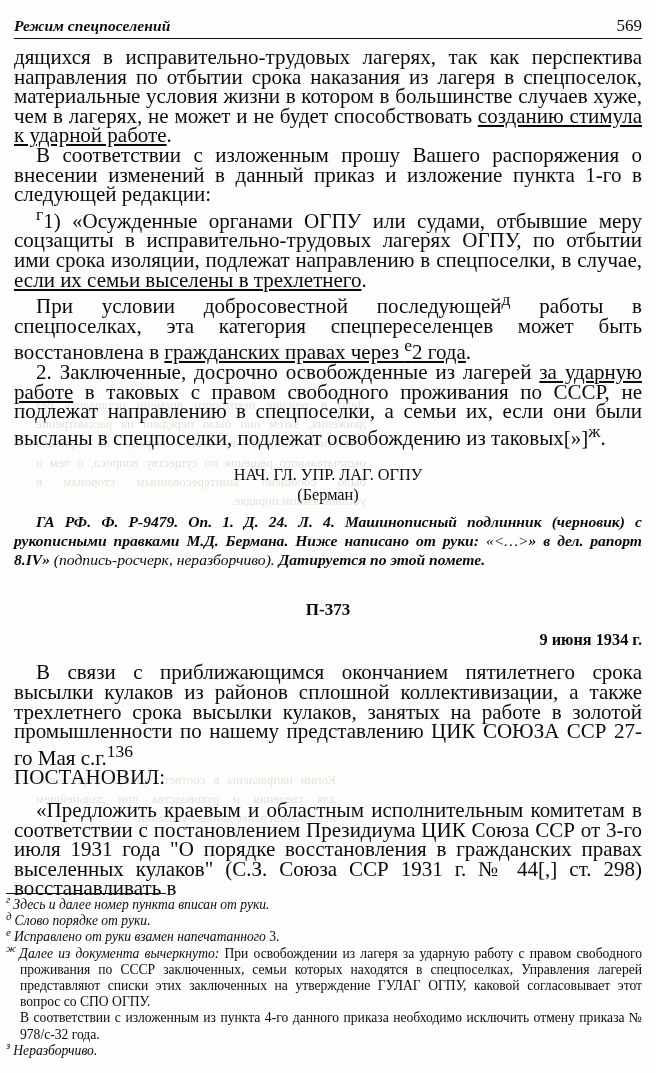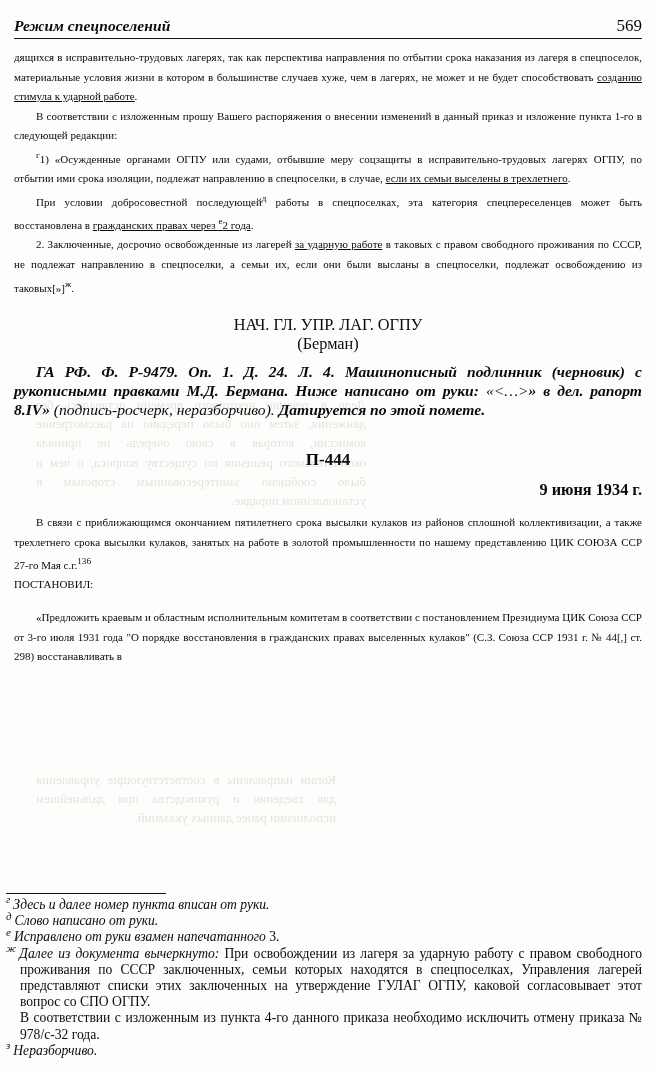--- a/index.html
+++ b/index.html
@@ -41,21 +41,21 @@
     font-family: "Liberation Serif", serif;
   }
   .rule {
     border-bottom: 1.6px solid #111;
     margin-top: 2px;
     margin-bottom: 9px;
   }
   
   p.para {
     margin: 0 0 0 0;
-    font-size: 11px;
+    font-size: 21px;
     line-height: 19.6px;
     text-align: justify;
     text-justify: inter-word;
     hyphens: manual;
   }
   p.para.indent {
     text-indent: 22px;
   }
   
   .sig {
@@ -167,21 +167,21 @@
     <p class="para indent">2. Заключенные, досрочно освобожденные из лагерей <u>за ударную работе</u> в таковых с правом свободного проживания по СССР, не подлежат направлению в спецпоселки, а семьи их, если они были высланы в спецпоселки, подлежат освобождению из таковых[»]<sup>ж</sup>.</p>
 
     <div class="sig">
       <div class="name">НАЧ. ГЛ. УПР. ЛАГ. ОГПУ</div>
       <div class="paren">(Берман)</div>
     </div>
 
     <p class="archnote"><b>ГА РФ. Ф. Р-9479. Оп. 1. Д. 24. Л. 4. Машинописный подлинник (черновик) с рукописными правками М.Д. Бермана. Ниже написано от руки:</b> «&lt;…&gt;<b>» в дел. рапорт 8.IV»</b> (подпись-росчерк, неразборчиво). <b>Датируется по этой помете.</b></p>
 
     <div class="dochead">
-      <div class="num">П-444</div>
+      <div class="num">П-373</div>
     </div>
 
     <div class="docdate">9 июня 1934 г.</div>
 
     <div class="blk-gap"></div>
 
     <p class="para indent">В связи с приближающимся окончанием пятилетнего срока высылки кулаков из районов сплошной коллективизации, а также трехлетнего срока высылки кулаков, занятых на работе в золотой промышленности по нашему представлению ЦИК СОЮЗА ССР 27-го Мая с.г.<sup>136</sup></p>
     <p class="para">ПОСТАНОВИЛ:</p>
     <div class="blk-gap"></div>
     <p class="para indent">«Предложить краевым и областным исполнительным комитетам в соответствии с постановлением Президиума ЦИК Союза ССР от 3-го июля 1931 года "О порядке восстановления в гражданских правах выселенных кулаков" (С.З. Союза ССР 1931 г. № 44[,] ст. 298) восстанавливать в</p>
@@ -191,19 +191,19 @@
   <div class="ghost">
     Дело в течение некоторого времени оставалось без движения, затем оно было передано на рассмотрение комиссии, которая в свою очередь не приняла окончательного решения по существу вопроса, о чем и было сообщено заинтересованным сторонам в установленном порядке.
   </div>
   <div class="ghost ghost2">
     Копии направлены в соответствующие управления для сведения и руководства при дальнейшем исполнении ранее данных указаний.
   </div>
 
   <div class="footnotes">
     <div class="fn-rule"></div>
     <p class="fn"><span class="mk">г</span><span><i>Здесь и далее номер пункта вписан от руки.</i></span></p>
-    <p class="fn"><span class="mk">д</span><span><i>Слово написано от руки.</i></span></p>
+    <p class="fn"><span class="mk">д</span><span><i>Слово порядке от руки.</i></span></p>
     <p class="fn"><span class="mk">е</span><span><i>Исправлено от руки взамен напечатанного</i> 3.</span></p>
     <p class="fn"><span class="mk">ж</span><span><i>Далее из документа вычеркнуто:</i> При освобождении из лагеря за ударную работу с правом свободного проживания по СССР заключенных, семьи которых находятся в спецпоселках, Управления лагерей представляют списки этих заключенных на утверждение ГУЛАГ ОГПУ, каковой согласовывает этот вопрос со СПО ОГПУ.<br>В соответствии с изложенным из пункта 4-го данного приказа необходимо исключить отмену приказа № 978/с-32 года.</span></p>
     <p class="fn"><span class="mk">з</span><span><i>Неразборчиво.</i></span></p>
   </div>
 
 </div>
 
 </body></html>

